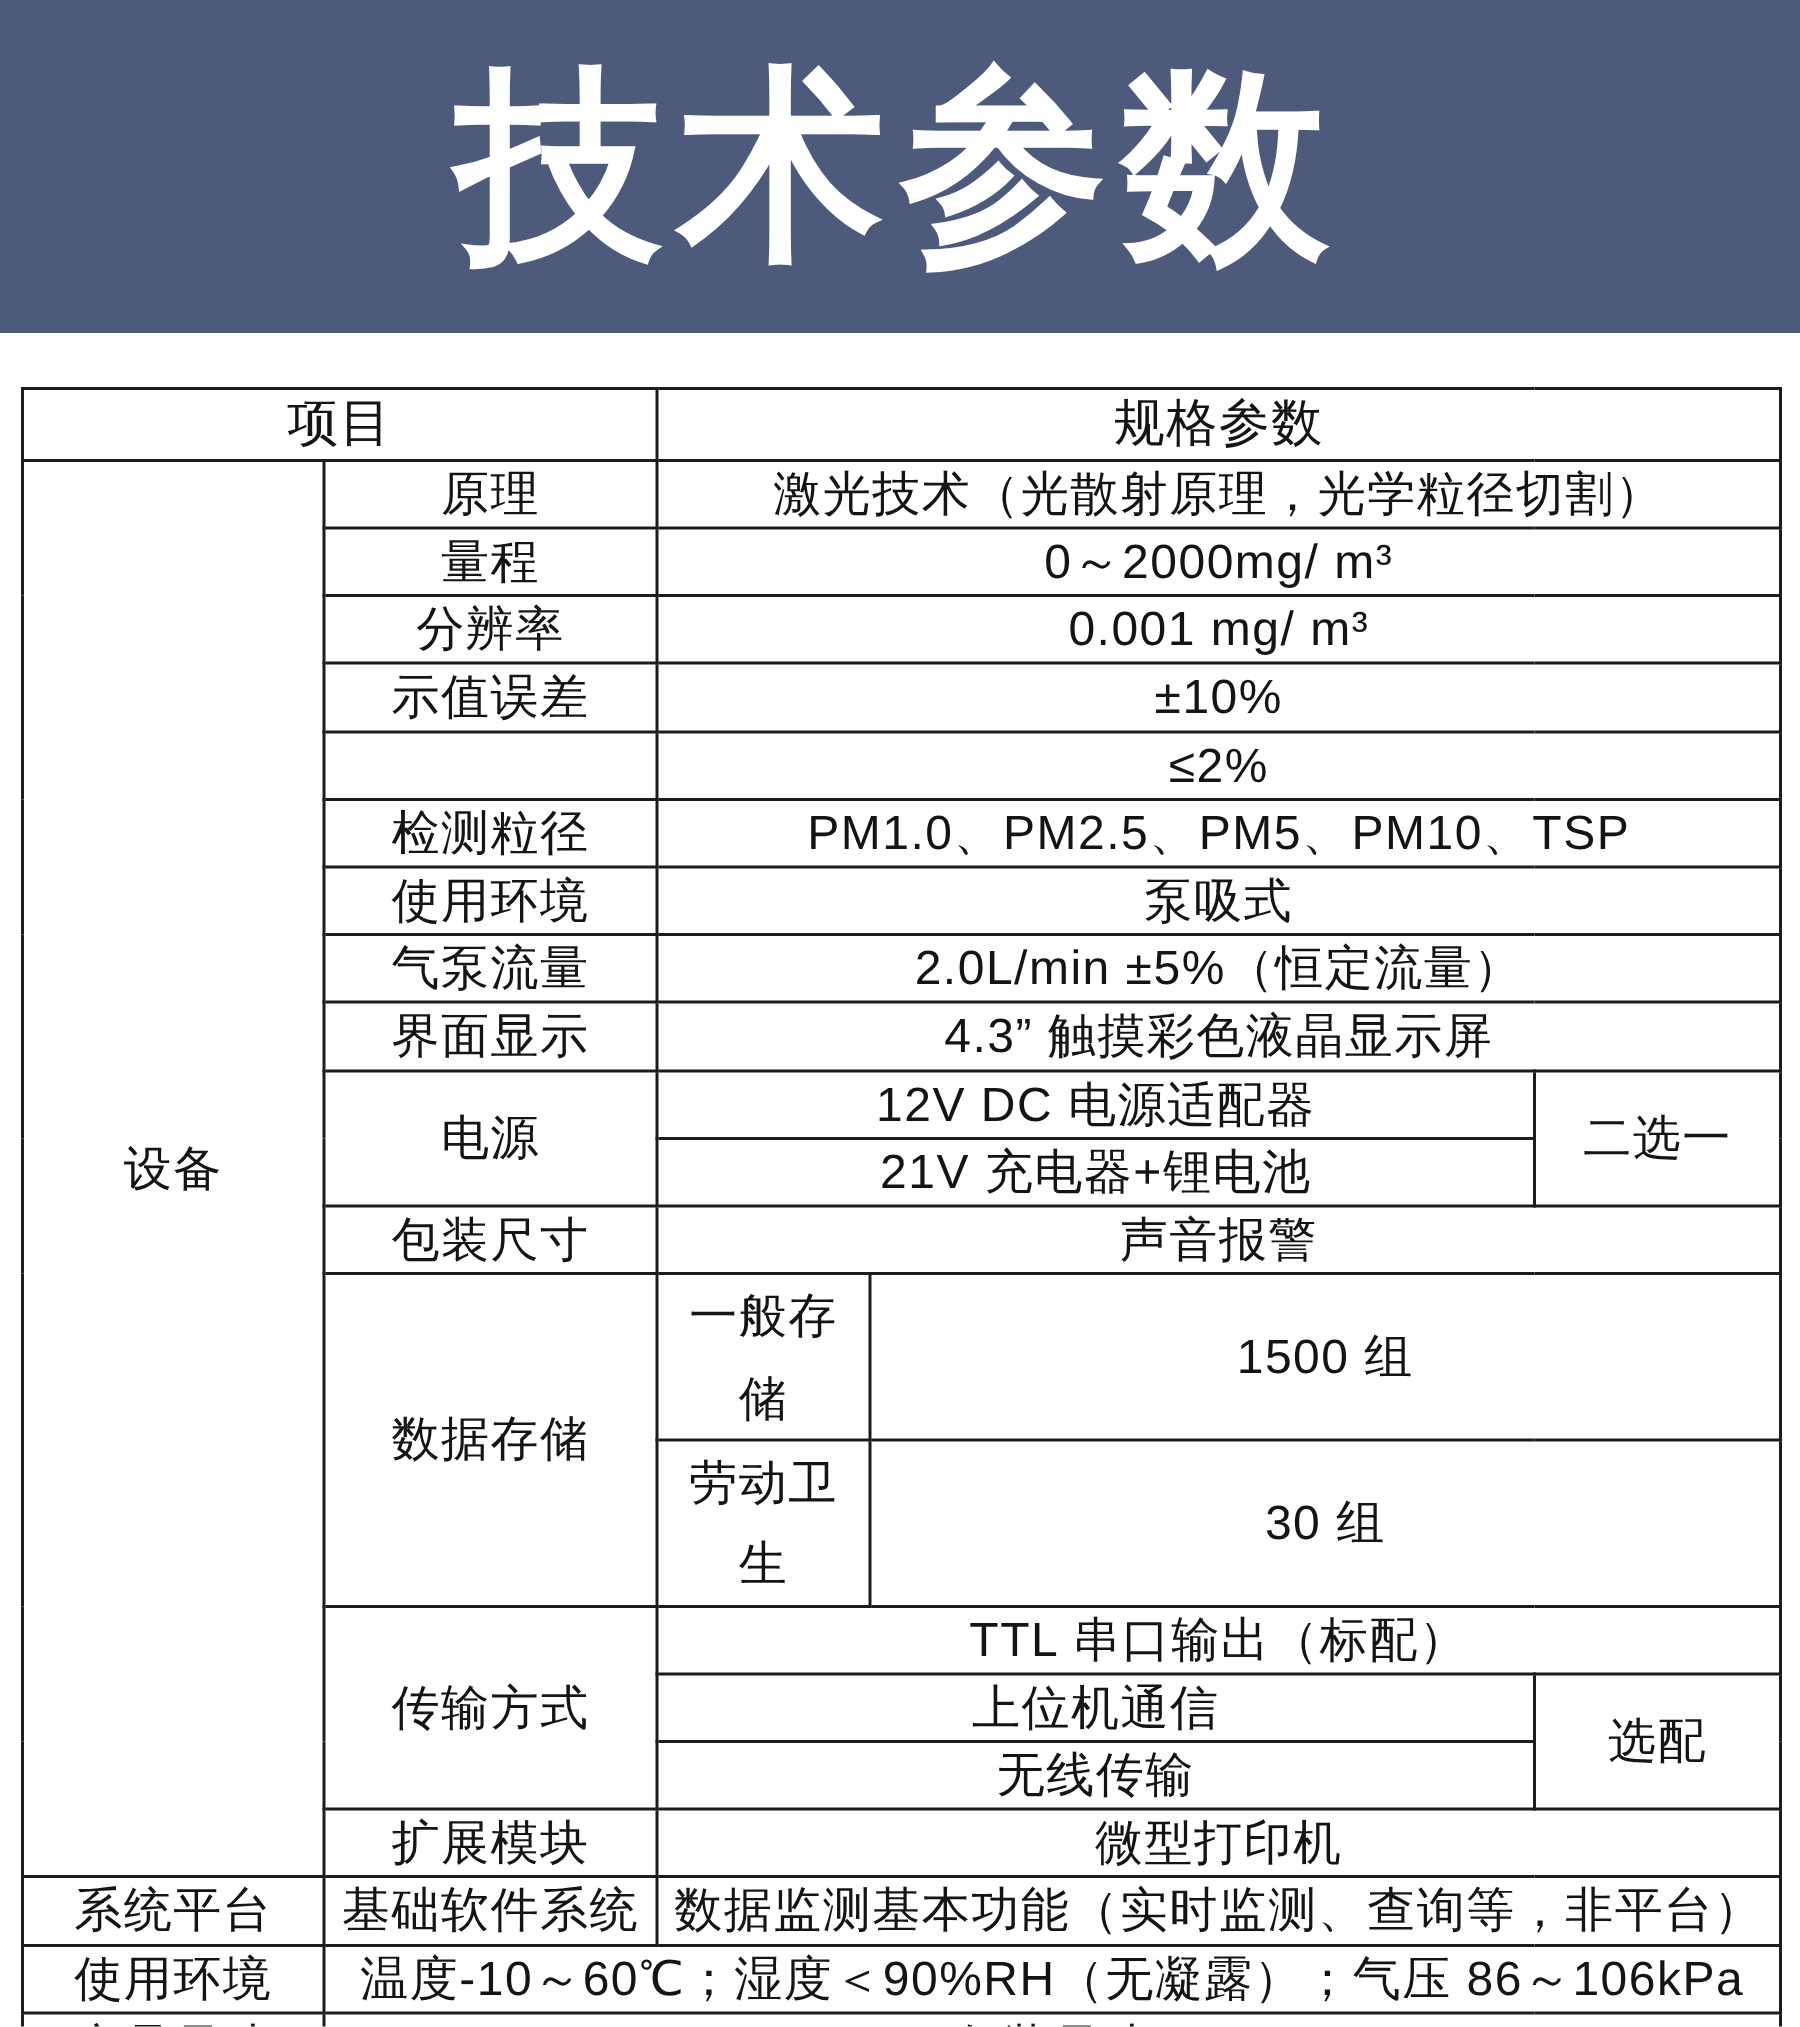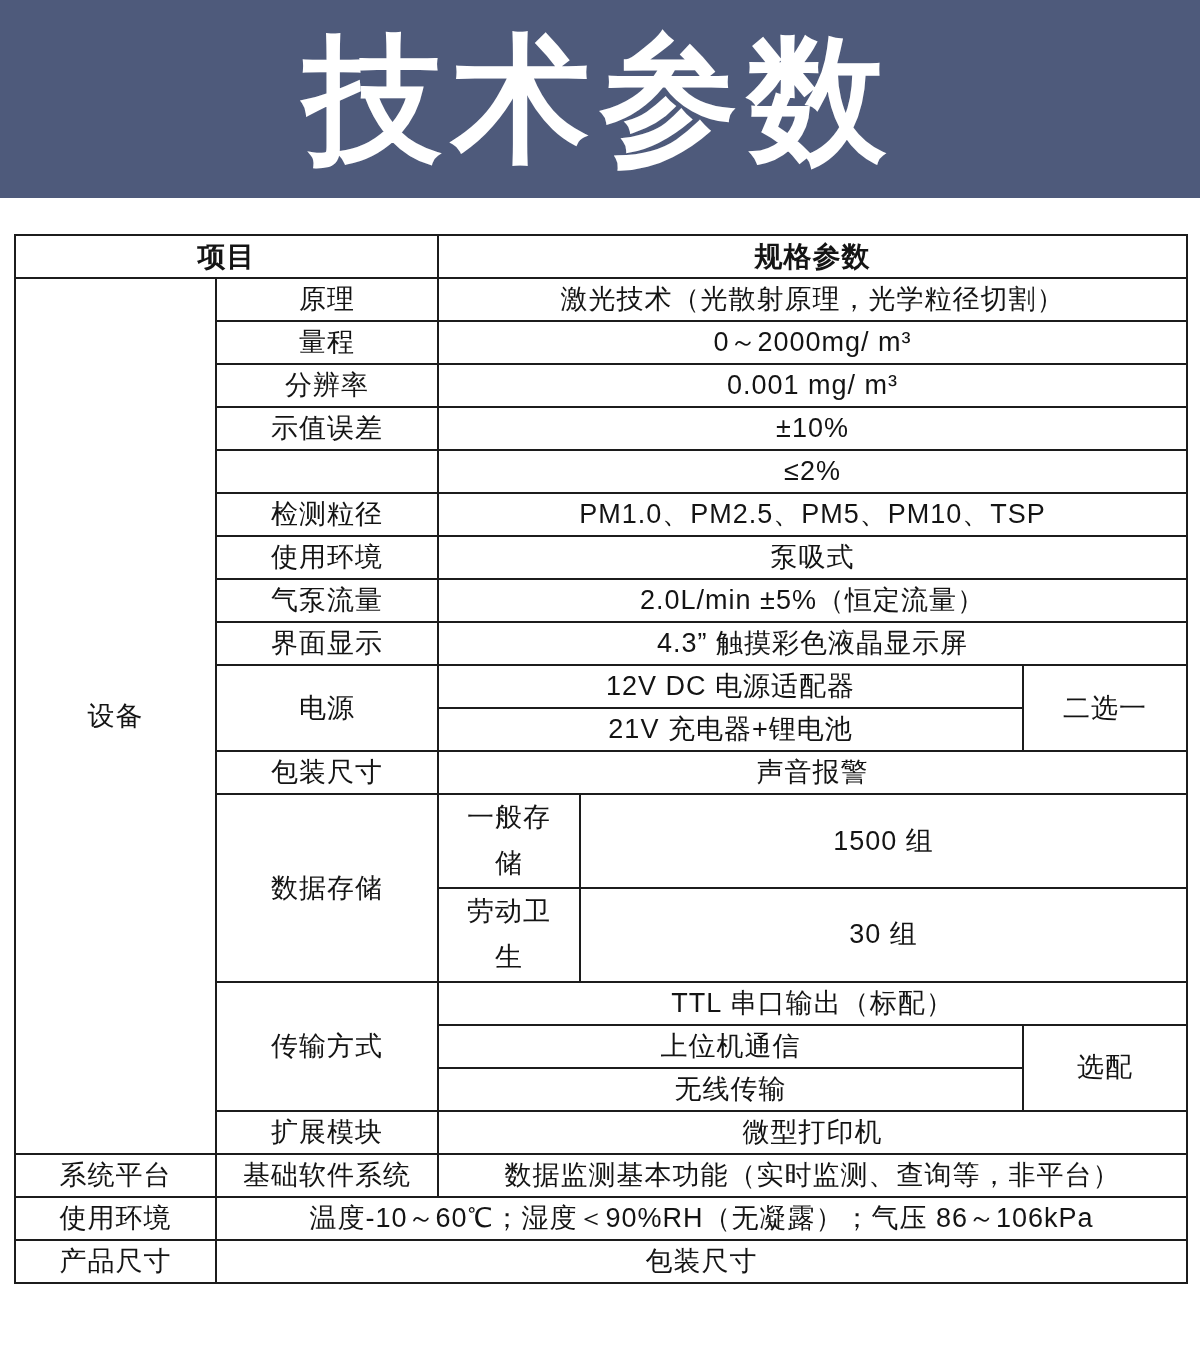--- a/index.html
+++ b/index.html
@@ -2,38 +2,38 @@
 <html><head>
 <meta charset="utf-8">
 <style>
   html,body { margin:0; padding:0; }
   body {
     width:1200px; height:1351px; background:#ffffff;
     font-family:"Liberation Sans", sans-serif; color:#141414;
     -webkit-font-smoothing:antialiased;
   }
   .banner {
-    width:1200px; height:198px; background:#4e5a7b;
+    width:1200px; height:222px; background:#4e5a7b;
     display:flex; align-items:center; justify-content:center;
   }
   .banner h1 {
     margin:0; color:#ffffff; font-size:138px; font-weight:bold;
     letter-spacing:10px; line-height:1; white-space:nowrap;
   }
   .table-wrap { padding:36px 14px 0 14px; }
   table.spec {
     border-collapse:collapse; table-layout:fixed; width:1172px;
   }
   .spec th, .spec td {
     border:2px solid #1c1c1c; padding:0 6px;
     text-align:center; vertical-align:middle;
-    font-size:27px; font-weight:normal; line-height:1.35;
+    font-size:32px; font-weight:normal; line-height:1.35;
     letter-spacing:1px; overflow:hidden;
   }
-  .spec th { font-weight:bold; font-size:28px; }
+  .spec th { font-weight:normal; font-size:34px; }
   tr.r  { height:43px; }
   tr.tall { height:87px; }
   td.thin-top { border-top-width:1px; }
   .wrap3 { display:inline-block; max-width:3.3em; line-height:1.7;font-family:Liberation Serif, serif; }
 </style>
 </head>
 <body>
 
 <header class="banner">
   <h1>技术参数</h1>

